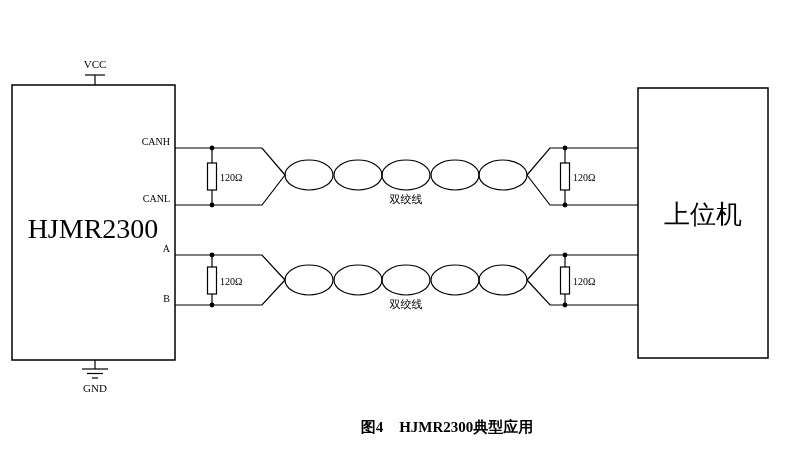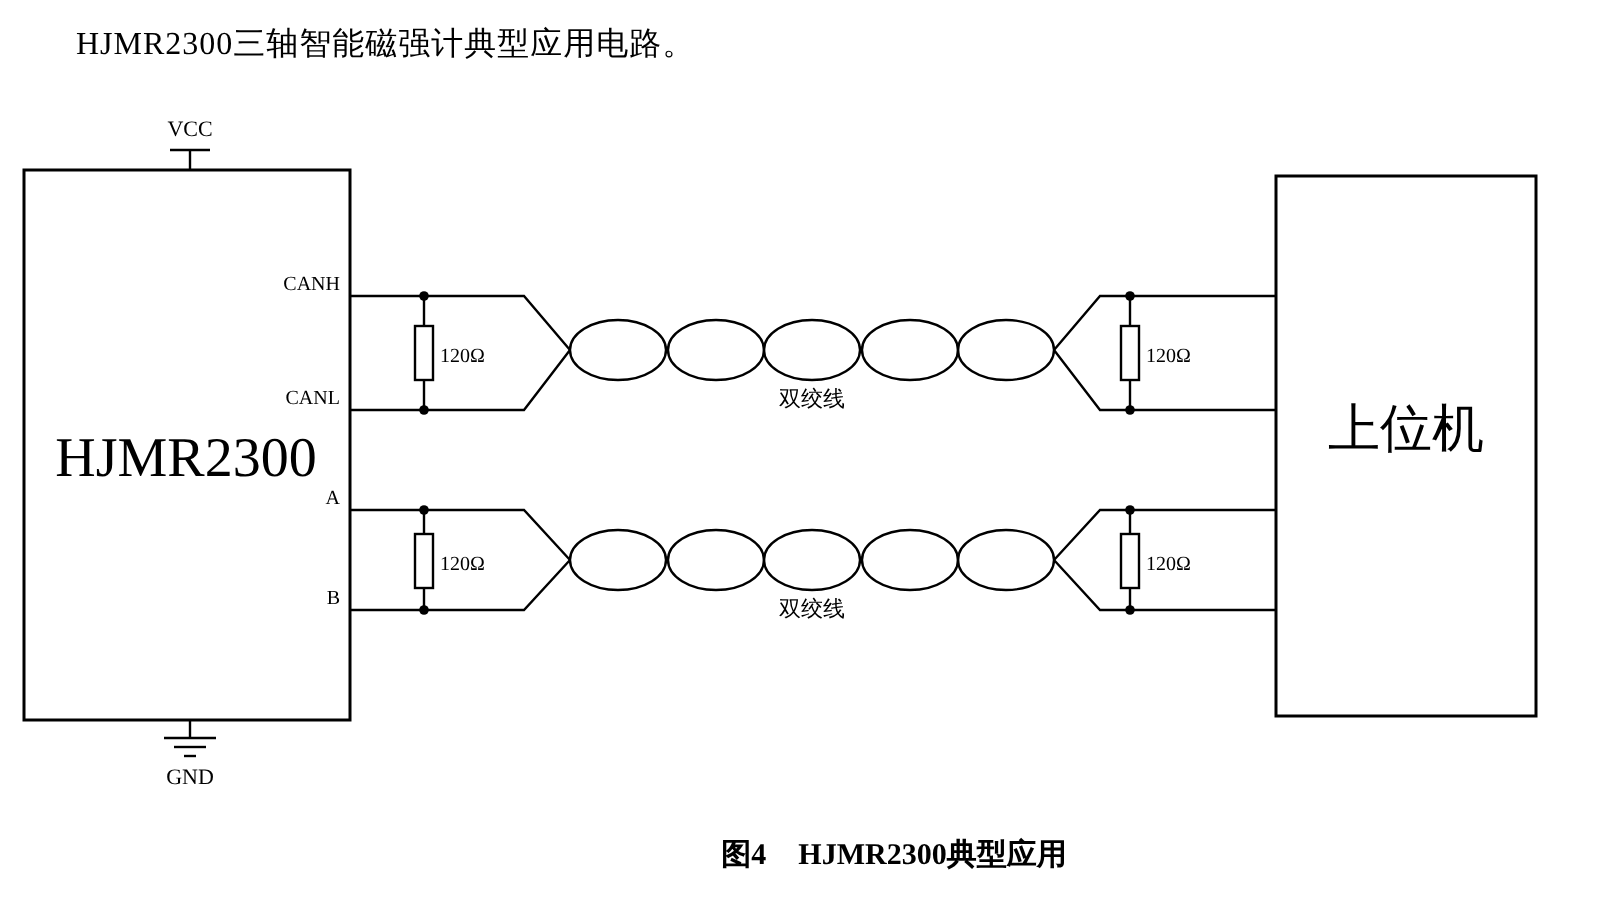--- a/index.html
+++ b/index.html
@@ -23,21 +23,20 @@
   .boxline{stroke:#000;stroke-width:1.5;fill:#fff;}
   .sym{stroke:#000;stroke-width:1.2;fill:none;}
   .rbody{stroke:#000;stroke-width:1.2;fill:#fff;}
   .dot{fill:#000;stroke:none;}
 </style>
 </head>
 <body>
 
 <div class="page">
 
-  <div class="title">HJMR2300三轴智能磁强计典型应用电路。</div>
 
   <svg class="circuit" width="800" height="451" viewBox="0 0 800 451" xmlns="http://www.w3.org/2000/svg">
 
     <g>
       <rect class="boxline" x="12" y="85" width="163" height="275"></rect>
       <text x="93" y="238" font-size="28" text-anchor="middle">HJMR2300</text>
 
       <text x="170" y="145" font-size="10" text-anchor="end">CANH</text>
       <text x="170" y="202" font-size="10" text-anchor="end">CANL</text>
       <text x="170" y="252" font-size="10" text-anchor="end">A</text>

